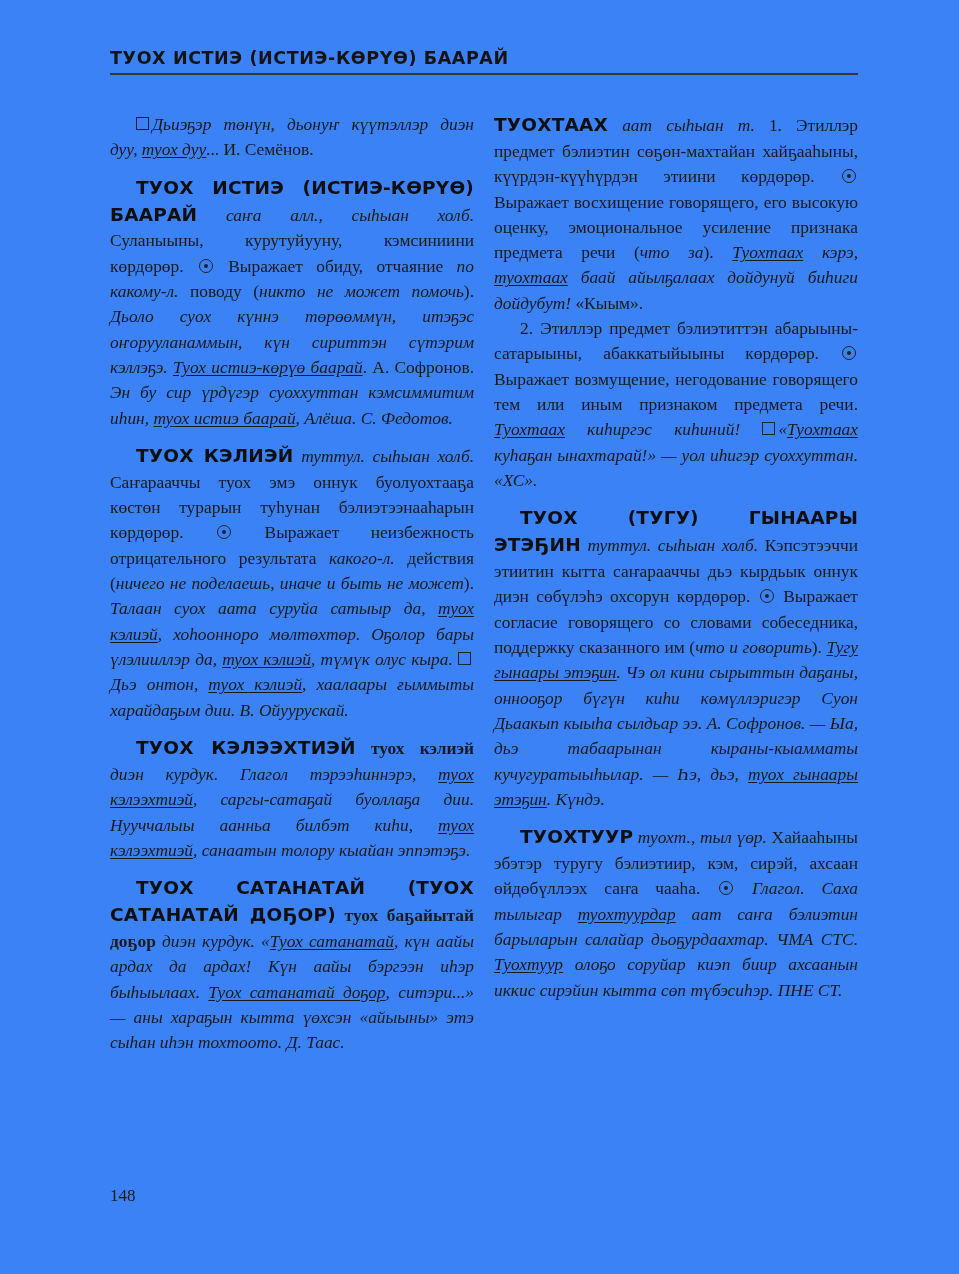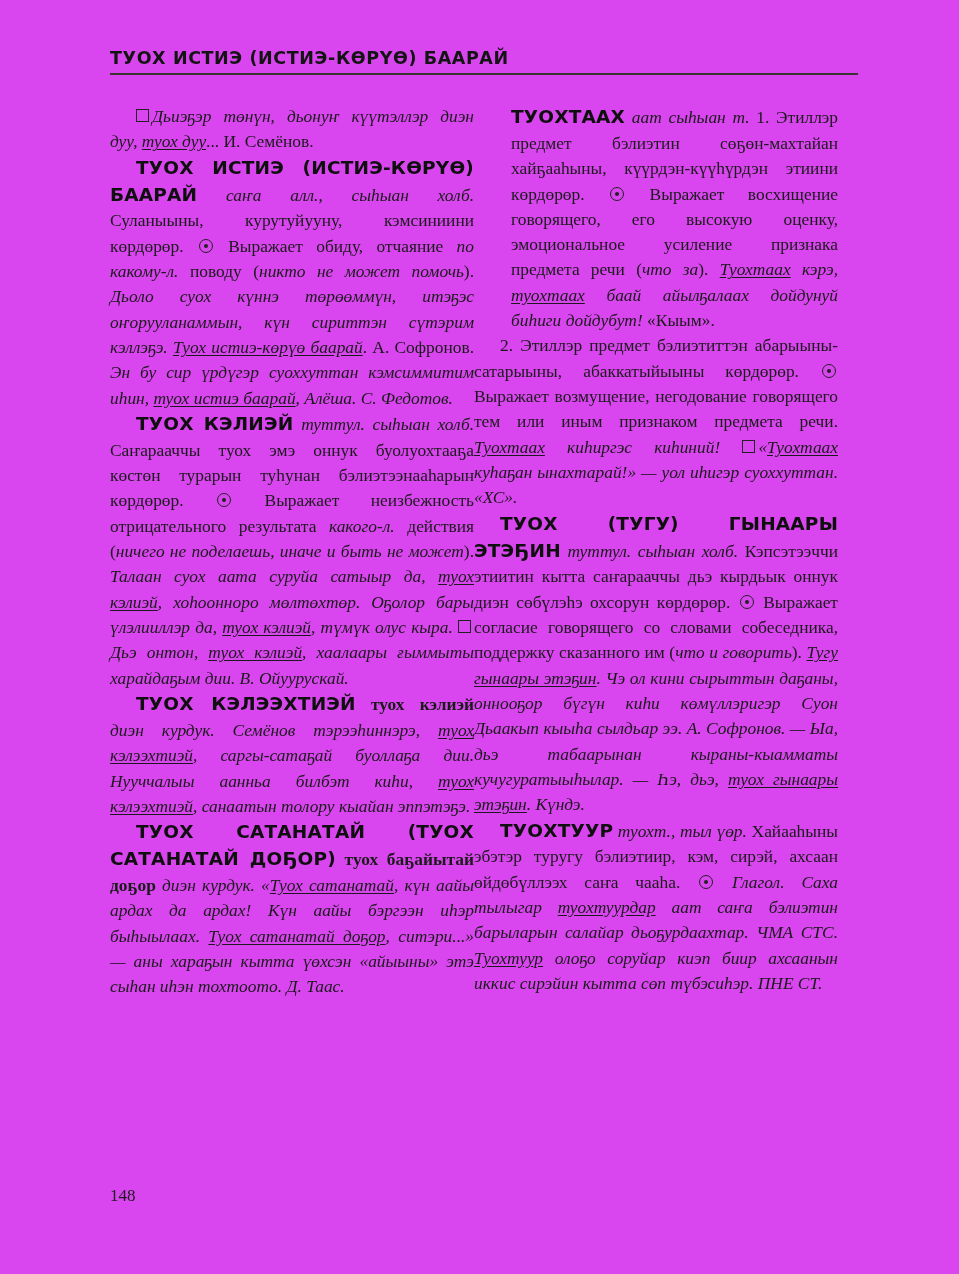--- a/index.html
+++ b/index.html
@@ -4,21 +4,21 @@
 <style>
   html, body {
     margin: 0;
     padding: 0;
     background: #ffffff;
   }
   .page {
     position: relative;
     width: 959px;
     height: 1274px;
-    background: #d946ef;
+    background: #3b82f6;
     overflow: hidden;
     font-family: "Liberation Serif", "DejaVu Serif", serif;
     color: #1a1a1a;
   }
 
   
   .runhead {
     position: absolute;
     left: 110px;
     top: 48px;
@@ -35,42 +35,43 @@
   .runhead-rule {
     margin-top: 5px;
     border-top: 2px solid #3a3530;
     width: 748px;
   }
 
   
   .columns {
     position: absolute;
     left: 110px;
-    top: 104px;
+    top: 112px;
     width: 748px;
     height: 1070px;
     display: flex;
+    gap: 20px;
   }
   .col {
     width: 364px;
     font-size: 17.4px;
     line-height: 1.455;
     text-align: justify;
     text-justify: inter-word;
     hyphens: manual;
   }
 
   .entry { margin: 0 0 0 0; }
-  .entry + .entry { margin-top: 0px; }
+  .entry + .entry { margin-top: 12px; }
   .para {
     margin: 0;
     text-indent: 26px;
     text-align: justify;
   }
-  .para.noindent { text-indent: 0; margin-left: 37px; }
+  .para.noindent { text-indent: 0; }
 
   
   .hw {
     font-family: "DejaVu Sans", "Liberation Sans", sans-serif;
     font-weight: bold;
     font-size: 18.5px;
     letter-spacing: 0.2px;
     color: #0f0f0f;
   }
   
@@ -182,21 +183,21 @@
           <span class="sym-circle"></span>
           <span class="rom">Выражает неизбежность отрицательного результата </span><span class="ital">какого-л.</span><span class="rom"> действия (</span><span class="ital">ничего не поделаешь, иначе и быть не может</span><span class="rom">).</span>
           <span class="ital">Талаан суох аата суруйа сатыыр да, </span><span class="ul">туох кэлиэй</span><span class="ital">, хоһоонноро мөлтөхтөр.</span><span class="ital"> Оҕолор бары үлэлииллэр да, </span><span class="ul">туох кэлиэй</span><span class="ital">, түмүк олус кыра.</span>
           <span class="sym-square"></span><span class="ital"> Дьэ онтон, </span><span class="ul">туох кэлиэй</span><span class="ital">, хаалаары ғыммыты харайдаҕым дии. В. Ойуурускай.</span>
         </p>
       </div>
 
       <div class="entry">
         <p class="para">
           <span class="hw">ТУОХ КЭЛЭЭХТИЭЙ</span>
-          <span class="bold">туох кэлиэй</span><span class="ital"> диэн курдук.</span><span class="ital"> Семёнов тэрээһиннэрэ, </span><span class="ul">туох кэлээхтиэй</span><span class="ital">, саргы-сатаҕай буоллаҕа дии.</span><span class="ital"> Нууччалыы аанньа билбэт киһи, </span><span class="ul">туох кэлээхтиэй</span><span class="ital">, санаатын толору кыайан эппэтэҕэ.</span>
+          <span class="bold">туох кэлиэй</span><span class="ital"> диэн курдук.</span><span class="ital"> Глагол тэрээһиннэрэ, </span><span class="ul">туох кэлээхтиэй</span><span class="ital">, саргы-сатаҕай буоллаҕа дии.</span><span class="ital"> Нууччалыы аанньа билбэт киһи, </span><span class="ul">туох кэлээхтиэй</span><span class="ital">, санаатын толору кыайан эппэтэҕэ.</span>
         </p>
       </div>
 
       <div class="entry">
         <p class="para">
           <span class="hw">ТУОХ САТАНАТАЙ (ТУОХ САТАНАТАЙ ДОҔОР)</span>
           <span class="bold">туох баҕайытай доҕор</span><span class="ital"> диэн курдук.</span>
           <span class="ital">«</span><span class="ul">Туох сатанатай</span><span class="ital">, күн аайы ардах да ардах! Күн аайы бэргээн иһэр быһыылаах. </span><span class="ul">Туох сатанатай доҕор</span><span class="ital">, ситэри...» — аны хараҕын кытта үөхсэн «айыыны» этэ сыһан иһэн тохтоото. Д. Таас.</span>
         </p>
       </div>

